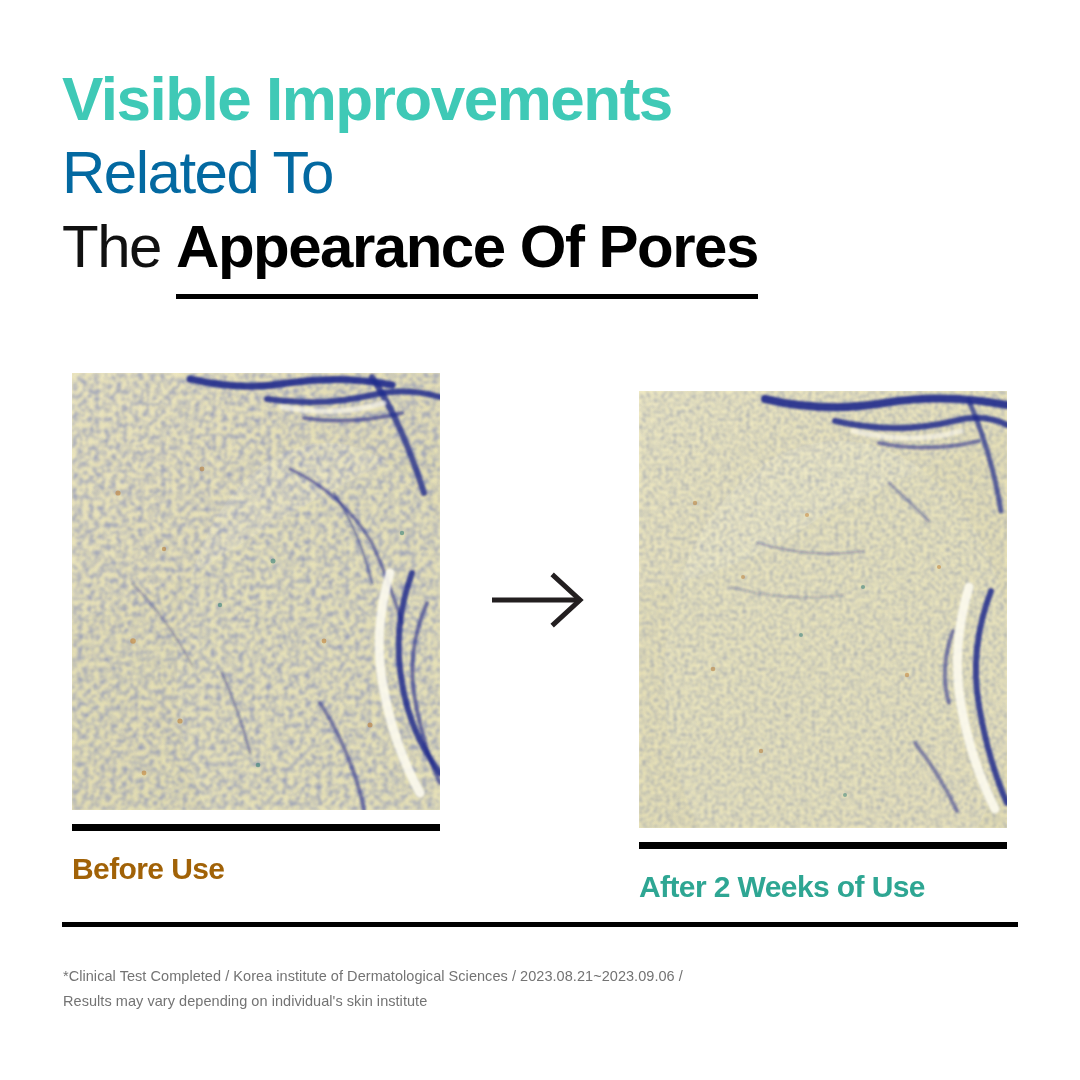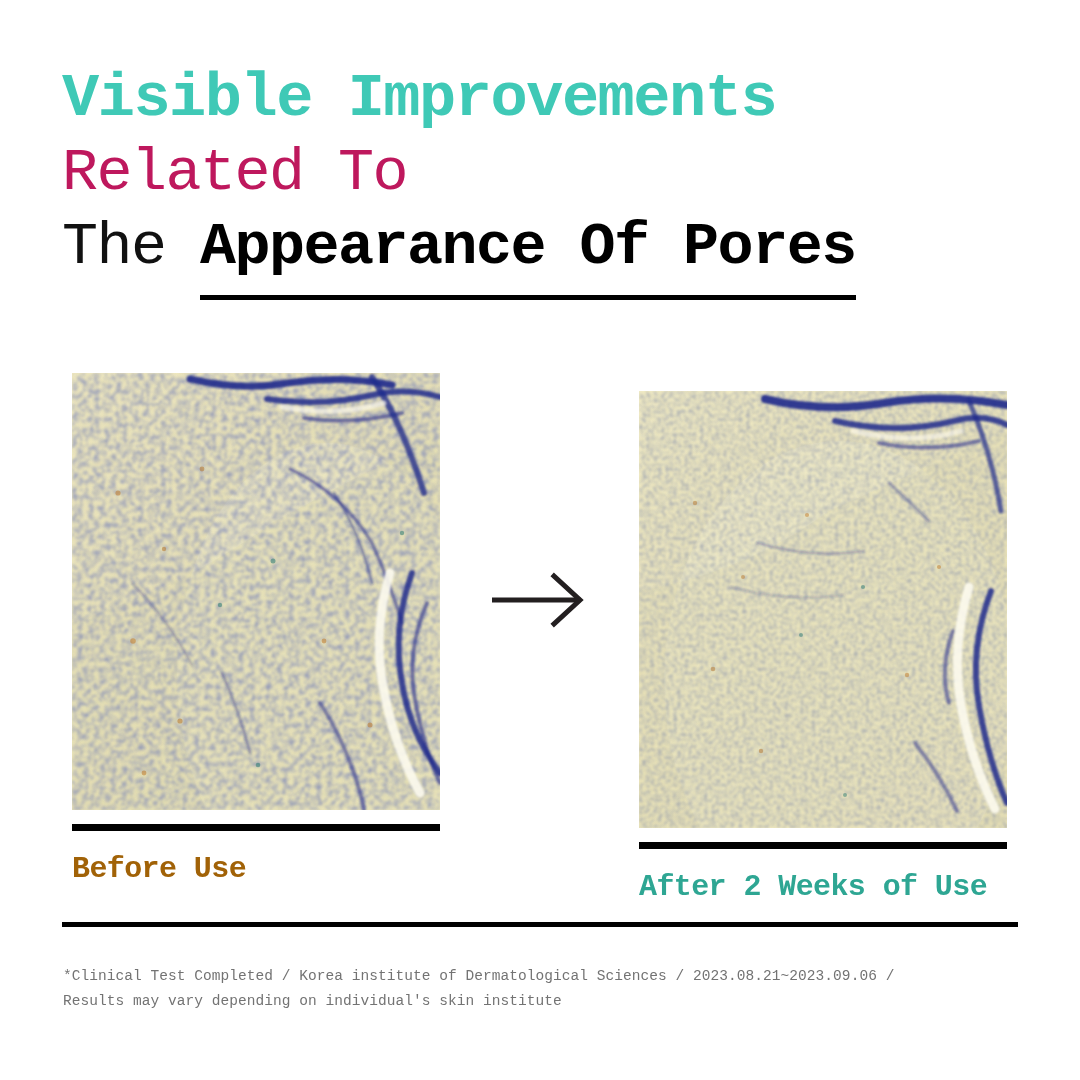--- a/index.html
+++ b/index.html
@@ -3,27 +3,27 @@
 <meta charset="utf-8">
 <style>
   * { margin:0; padding:0; box-sizing:border-box; }
   html, body {
     width:1080px; height:1080px;
     background:#ffffff;
     font-family:"Liberation Sans", sans-serif;
     -webkit-font-smoothing:antialiased;
     overflow:hidden;
   }
-  .page { position:relative; width:1056px; height:1080px; background:#fff;font-family:Liberation Mono, monospace; }
+  .page { position:relative; width:1056px; height:1080px; background:#fff; }
 
   
   .heading { position:absolute; left:62px; top:62px; width:960px; }
   .h-line { display:block; line-height:74px; letter-spacing:-1.5px; white-space:nowrap; }
   .h-line1 { font-size:62px; font-weight:700; color:#3fc9b6; }
-  .h-line2 { font-size:60px; font-weight:400; color:#be185d; }
+  .h-line2 { font-size:60px; font-weight:400; color:#0369a1; }
   .h-line3 { font-size:60px; font-weight:400; color:#111111; }
   .h-strong { font-weight:700; color:#000000;
               border-bottom:5px solid #000000; padding-bottom:14px; }
 
   
   .compare { position:absolute; left:0; top:0; width:1080px; height:1080px; }
 
   .panel { position:absolute; width:368px; }
   .panel-before { left:72px; top:373px; }
   .panel-after  { left:639px; top:391px; }

